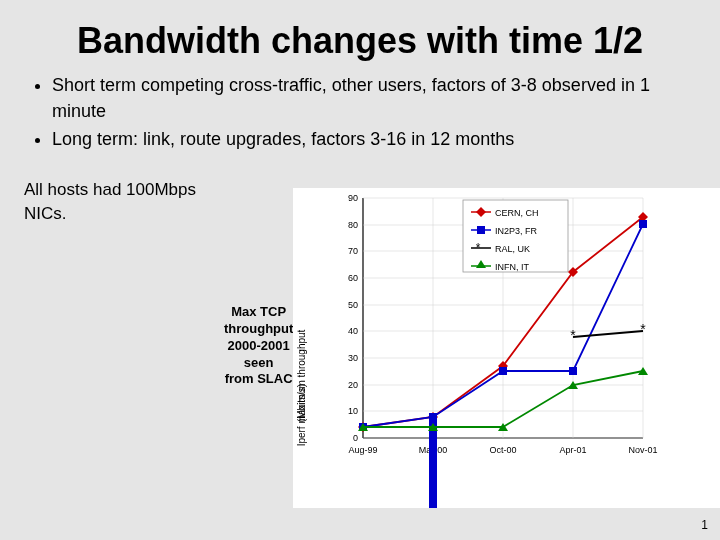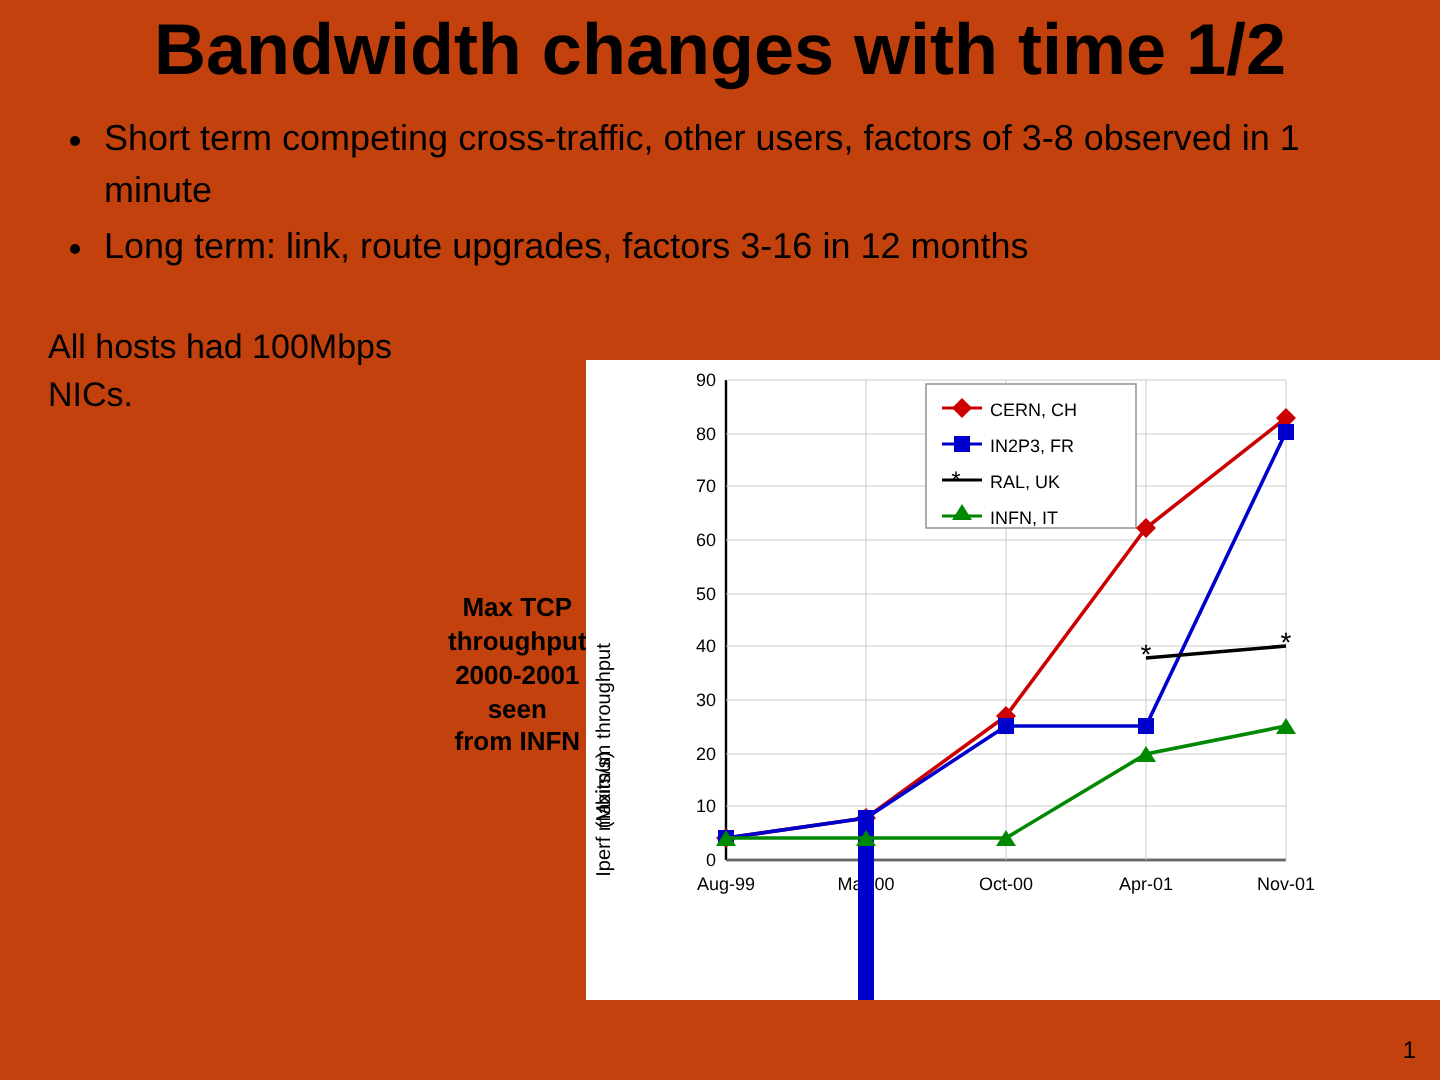--- a/index.html
+++ b/index.html
@@ -8,24 +8,24 @@
       height: 540px;
       background: #fff;
       font-family: Arial, sans-serif;
       overflow: hidden;
       position: relative;
     }
 
     .slide {
       width: 720px;
       height: 540px;
-      padding: 4px 24px 12px 24px;
+      padding: 20px 24px 12px 24px;
       display: flex;
       flex-direction: column;
-      background: #c2410c;
+      background: #e5e5e5;
     }
 
     .title {
       font-size: 36px;
       font-weight: bold;
       color: #000;
       text-align: center;
       margin-bottom: 10px;
       letter-spacing: 0;
     }
@@ -121,21 +121,21 @@
   </ul>
 
   <div class="main-content">
     <div class="left-text">
       <p class="block1">All hosts had 100Mbps NICs.</p>
     </div>
 
     <div class="chart-area">
       <div class="chart-title">
         <span>Max TCP throughput 2000-2001 seen</span><br>
-        <span>from INFN</span>
+        <span>from SLAC</span>
       </div>
       <div class="chart-container">
         <svg class="chart-svg" viewBox="0 0 430 320">
 
           <text x="12" y="200" font-size="10" font-family="Arial" fill="#000" text-anchor="middle" transform="rotate(-90, 12, 200)">Iperf maximum throughput</text>
           <text x="12" y="215" font-size="10" font-family="Arial" fill="#000" text-anchor="middle" transform="rotate(-90, 12, 215)">(Mbits/s)</text>
 
           <line x1="70" y1="10" x2="70" y2="250" stroke="#000" stroke-width="1.2"></line>
           <line x1="70" y1="250" x2="350" y2="250" stroke="#000" stroke-width="1.2"></line>
 

